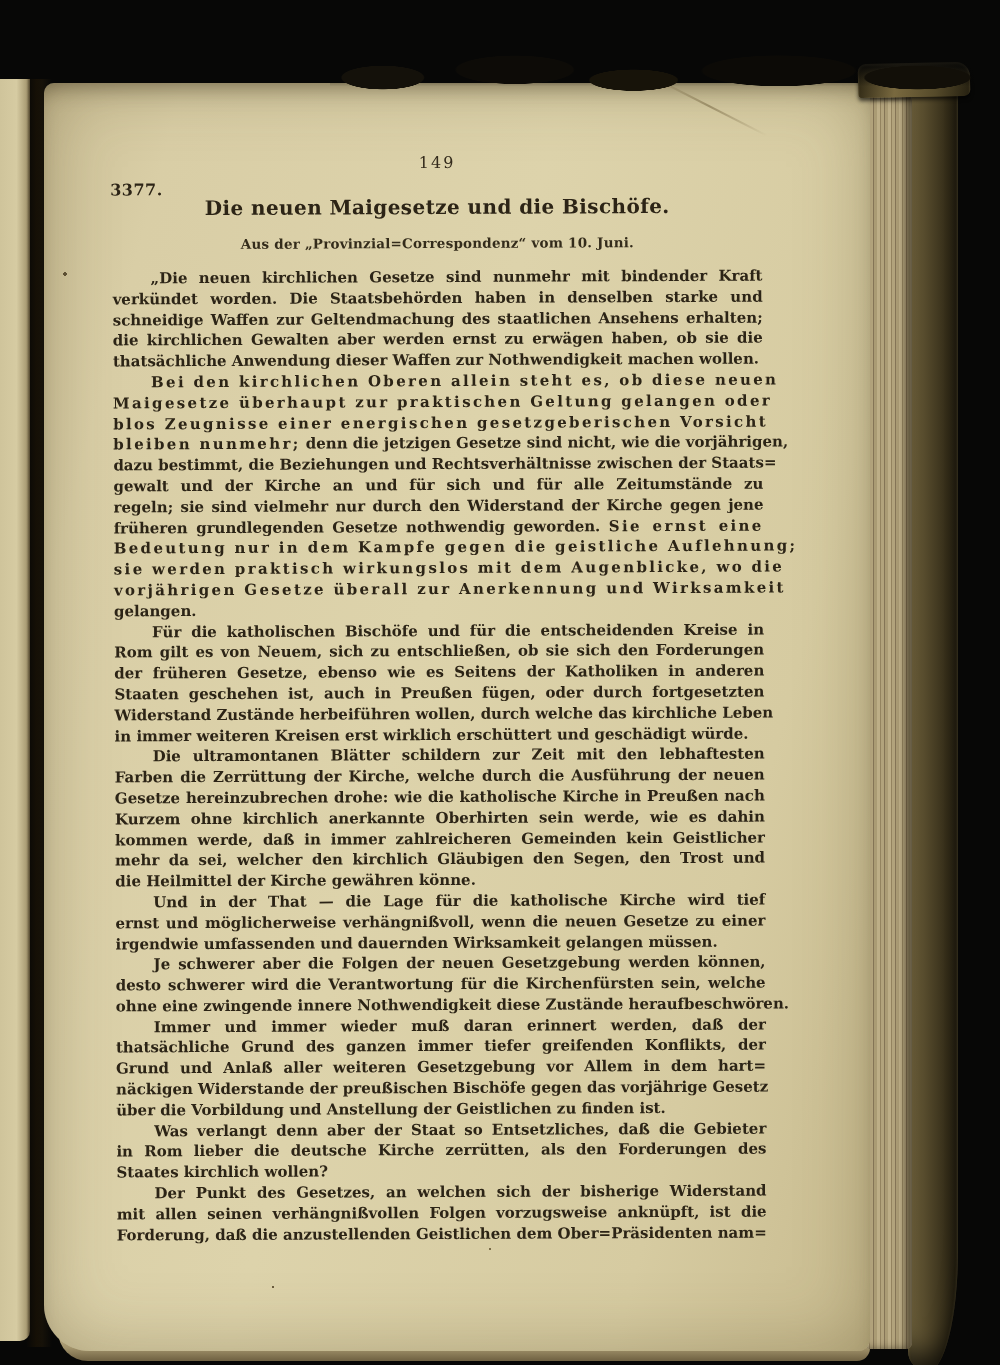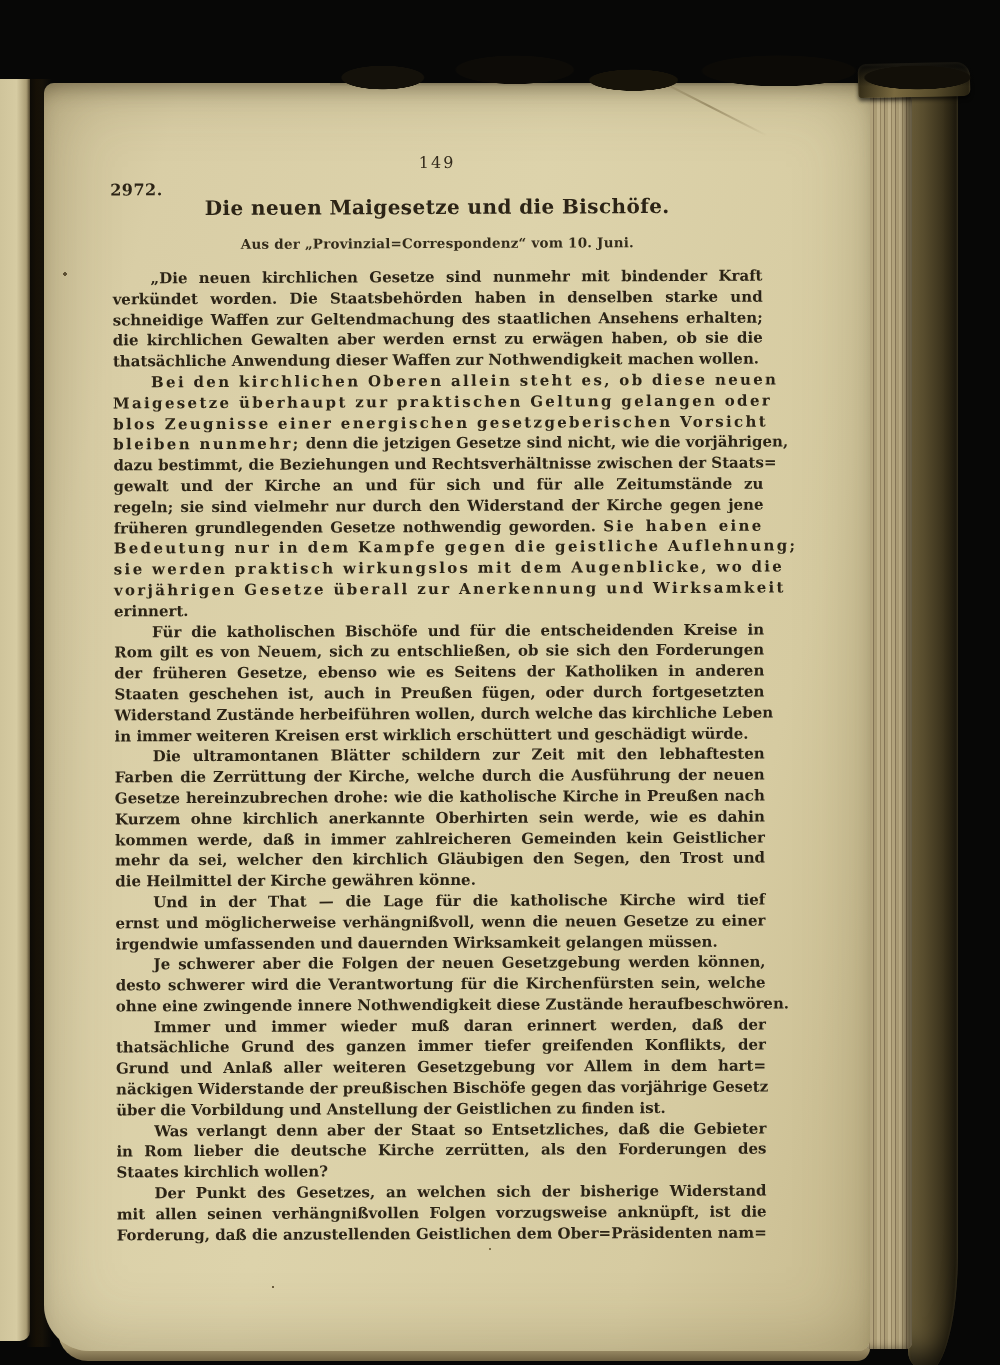--- a/index.html
+++ b/index.html
@@ -121,44 +121,44 @@
   <div class="left-page"></div>
   <div class="gutter"></div>
   <div class="fore-edge"></div>
   <div class="cover"></div>
   <div class="cover-corner"></div>
 
   <div class="main-page">
     <div class="crease"></div>
     <div class="content">
       <div class="page-number">149</div>
-      <div class="year-label">2972.</div>
+      <div class="year-label">3377.</div>
       <div class="article-title">Die neuen Maigesetze und die Bischöfe.</div>
       <div class="article-subtitle">Aus der „Provinzial=Correspondenz“ vom 10. Juni.</div>
       <div class="article-body">
           <div class="para">
             <div class="line first"><span>„Die neuen kirchlichen Gesetze sind nunmehr mit bindender Kraft</span></div>
             <div class="line"><span>verkündet worden. Die Staatsbehörden haben in denselben starke und</span></div>
             <div class="line"><span>schneidige Waffen zur Geltendmachung des staatlichen Ansehens erhalten;</span></div>
             <div class="line"><span>die kirchlichen Gewalten aber werden ernst zu erwägen haben, ob sie die</span></div>
             <div class="line last"><span>thatsächliche Anwendung dieser Waffen zur Nothwendigkeit machen wollen.</span></div>
           </div>
           <div class="para">
             <div class="line first"><span class="sp">Bei den kirchlichen Oberen allein steht es, ob diese neuen</span></div>
             <div class="line"><span class="sp">Maigesetze überhaupt zur praktischen Geltung gelangen oder</span></div>
             <div class="line"><span class="sp">blos Zeugnisse einer energischen gesetzgeberischen Vorsicht</span></div>
             <div class="line"><span class="sp">bleiben nunmehr;</span><span> denn die jetzigen Gesetze sind nicht, wie die vorjährigen,</span></div>
             <div class="line"><span>dazu bestimmt, die Beziehungen und Rechtsverhältnisse zwischen der Staats=</span></div>
             <div class="line"><span>gewalt und der Kirche an und für sich und für alle Zeitumstände zu</span></div>
             <div class="line"><span>regeln; sie sind vielmehr nur durch den Widerstand der Kirche gegen jene</span></div>
-            <div class="line"><span>früheren grundlegenden Gesetze nothwendig geworden. </span><span class="sp">Sie haben eine</span></div>
+            <div class="line"><span>früheren grundlegenden Gesetze nothwendig geworden. </span><span class="sp">Sie ernst eine</span></div>
             <div class="line"><span class="sp">Bedeutung nur in dem Kampfe gegen die geistliche Auflehnung;</span></div>
             <div class="line"><span class="sp">sie werden praktisch wirkungslos mit dem Augenblicke, wo die</span></div>
             <div class="line"><span class="sp">vorjährigen Gesetze überall zur Anerkennung und Wirksamkeit</span></div>
-            <div class="line last"><span>erinnert.</span></div>
+            <div class="line last"><span>gelangen.</span></div>
           </div>
           <div class="para">
             <div class="line first"><span>Für die katholischen Bischöfe und für die entscheidenden Kreise in</span></div>
             <div class="line"><span>Rom gilt es von Neuem, sich zu entschließen, ob sie sich den Forderungen</span></div>
             <div class="line"><span>der früheren Gesetze, ebenso wie es Seitens der Katholiken in anderen</span></div>
             <div class="line"><span>Staaten geschehen ist, auch in Preußen fügen, oder durch fortgesetzten</span></div>
             <div class="line"><span>Widerstand Zustände herbeiführen wollen, durch welche das kirchliche Leben</span></div>
             <div class="line last"><span>in immer weiteren Kreisen erst wirklich erschüttert und geschädigt würde.</span></div>
           </div>
           <div class="para">

